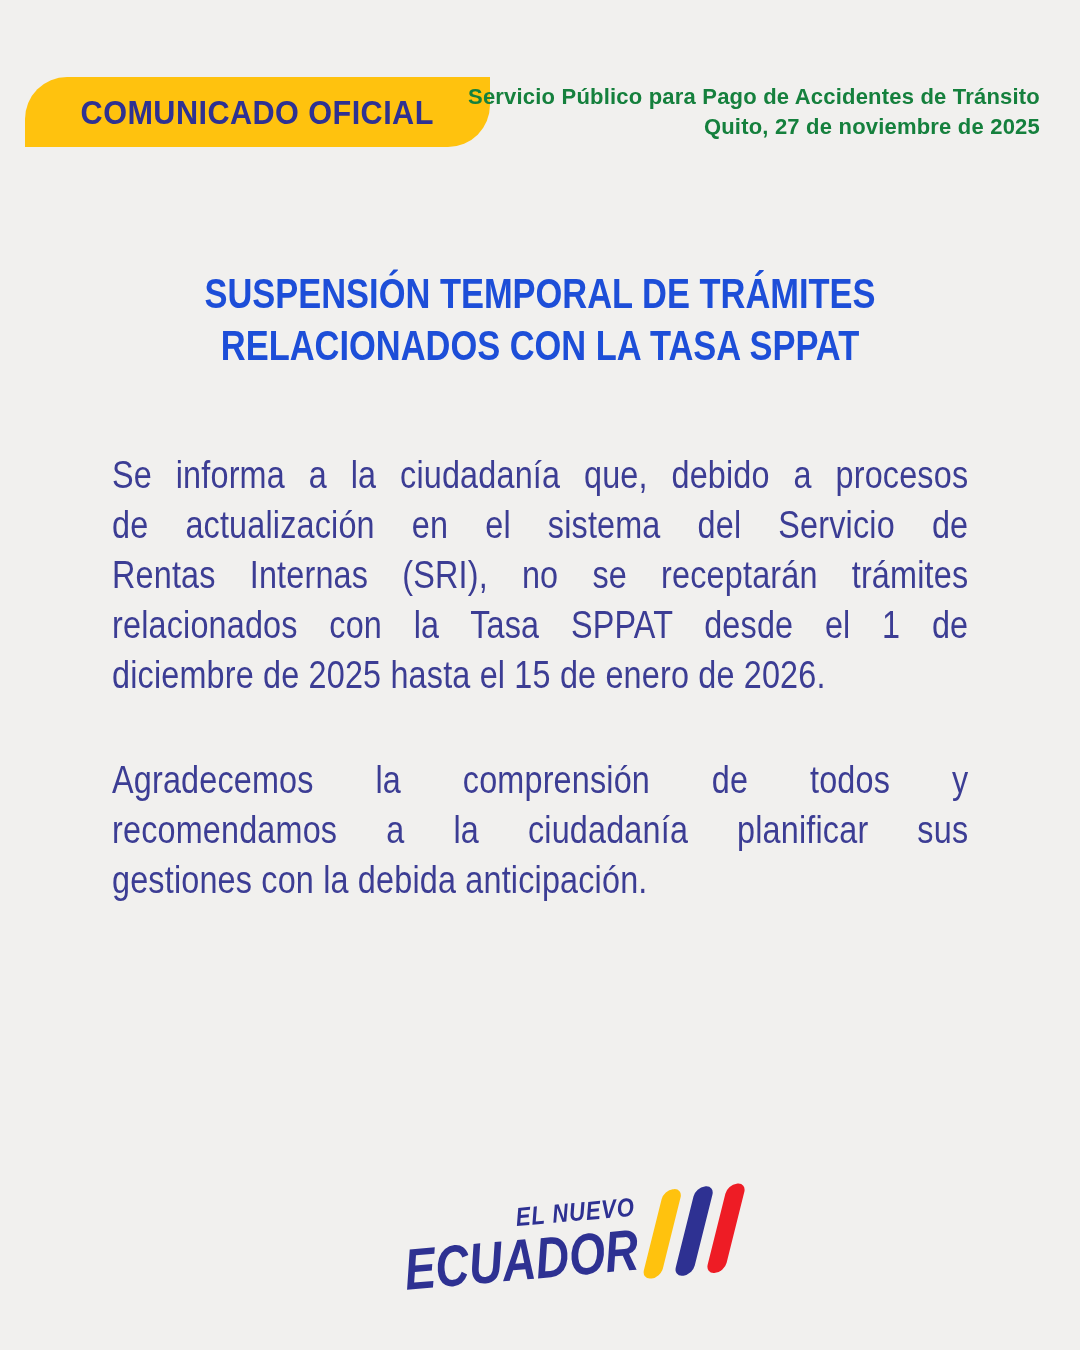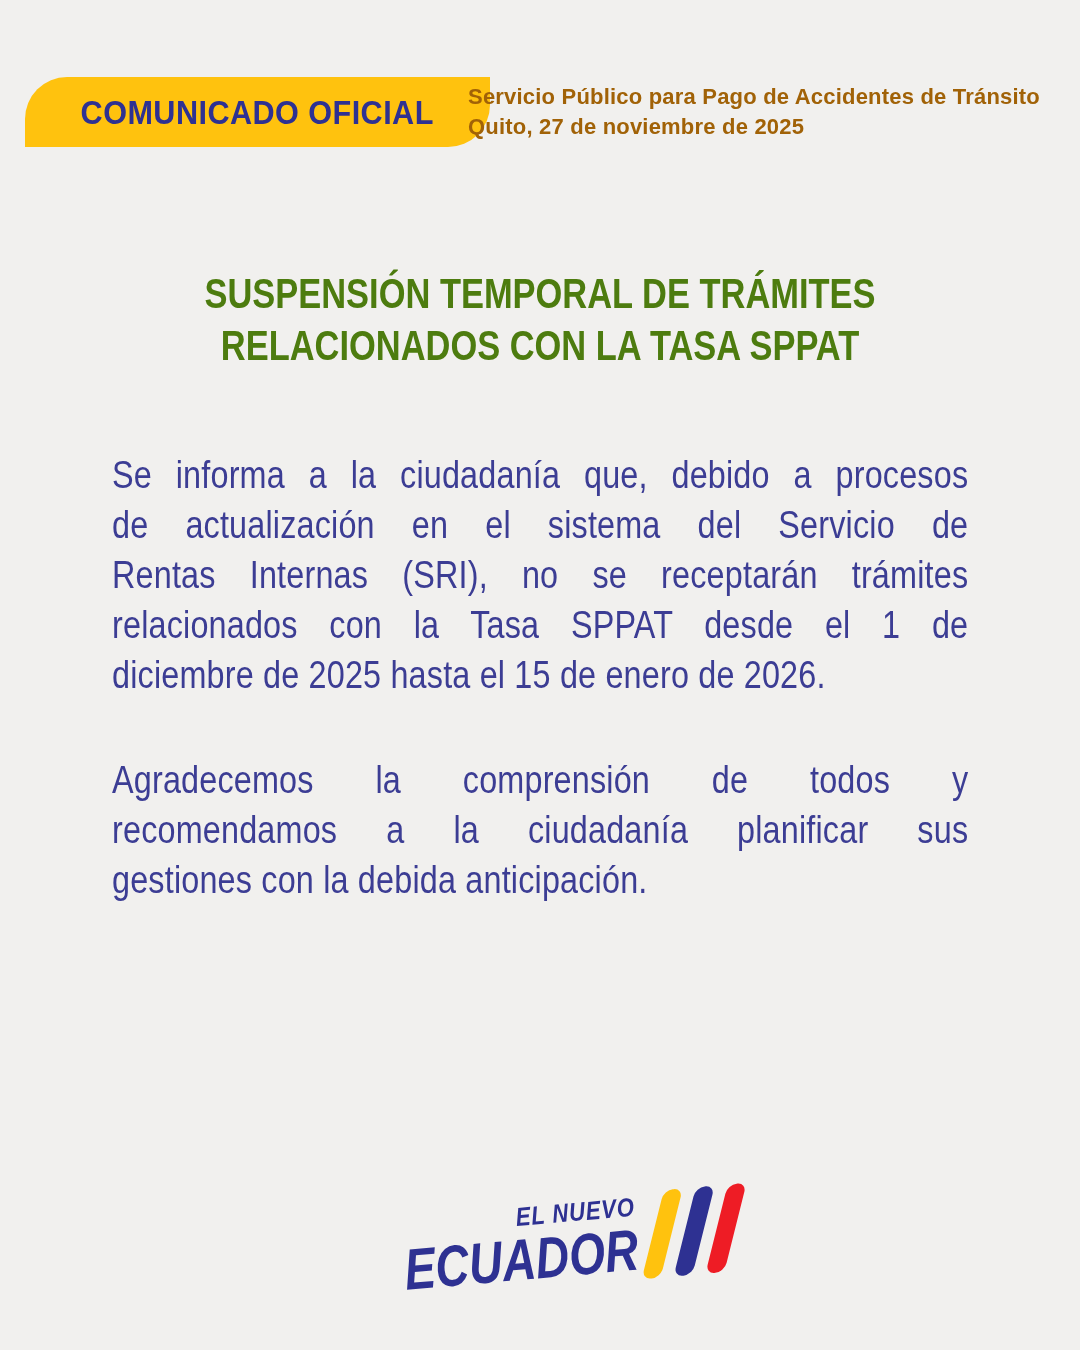--- a/index.html
+++ b/index.html
@@ -25,36 +25,36 @@
     color: #2E3192;
     font-weight: bold;
     font-size: 34px;
     letter-spacing: 0.5px;
     white-space: nowrap;
     transform: scaleX(0.9);
   }
   .header-info {
     position: absolute;
     right: 40px; top: 82px;
-    text-align: left;
-    color: #a16207;
+    text-align: right;
+    color: #15803d;
     font-weight: bold;
     font-size: 22px;
     line-height: 30px;
     letter-spacing: 0.2px;
   }
 
   
   .title {
     position: absolute;
     left: 0; top: 268px;
     width: 100%;
     margin: 0;
     text-align: center;
-    color: #4d7c0f;
+    color: #1d4ed8;
     font-size: 42px;
     line-height: 52px;
     font-weight: bold;
   }
   .title-line {
     display: block;
     white-space: nowrap;
     transform: scaleX(0.82);
   }
 

